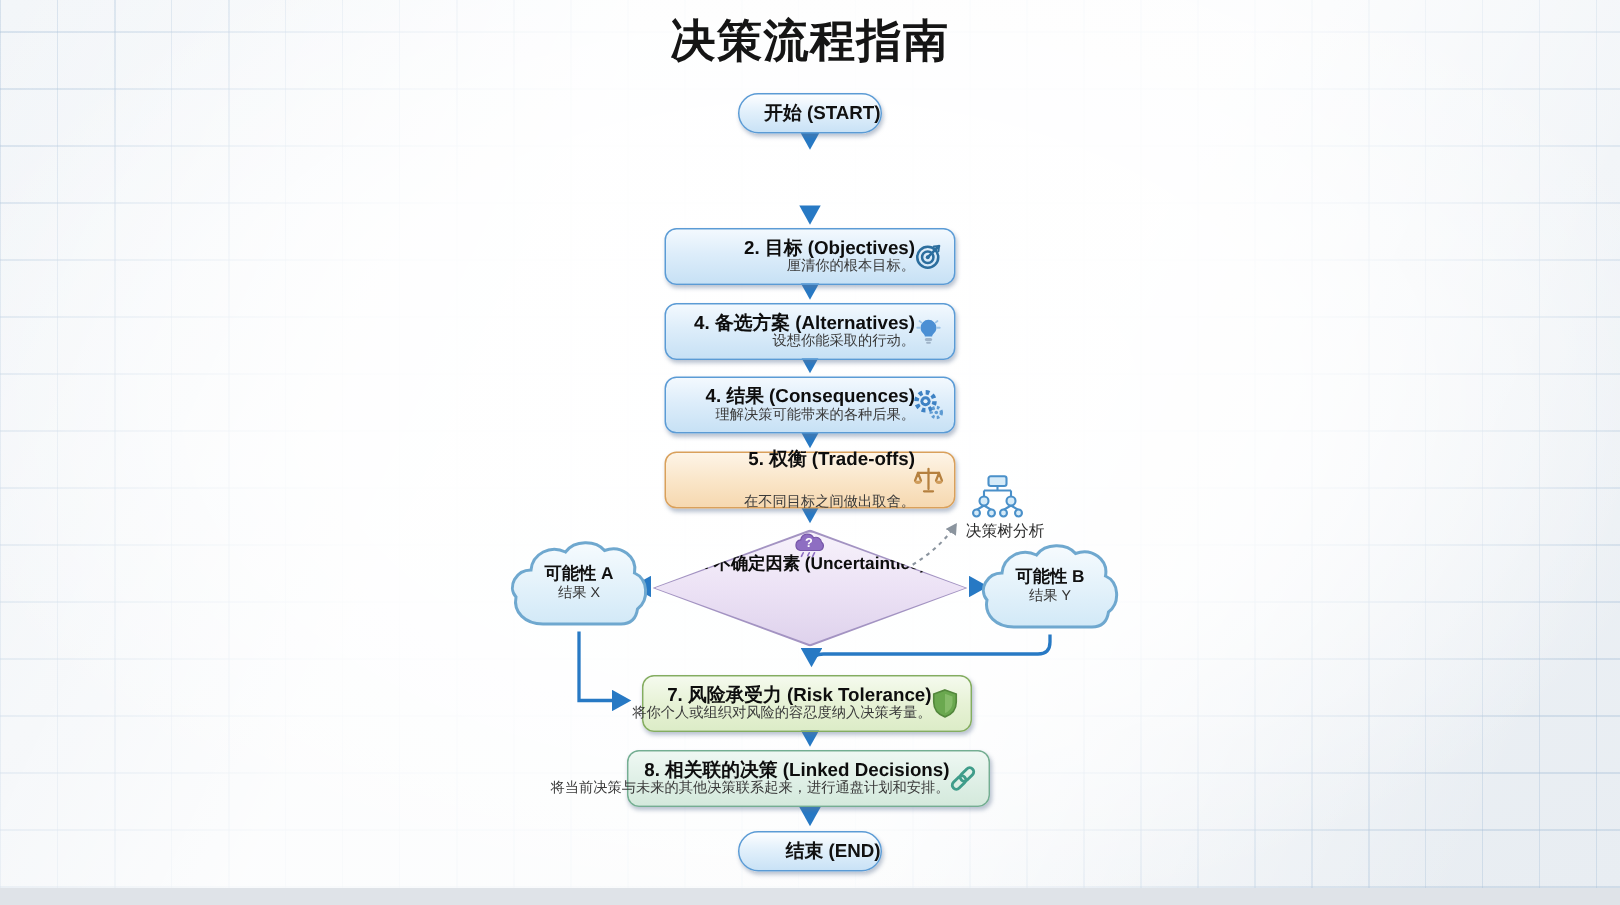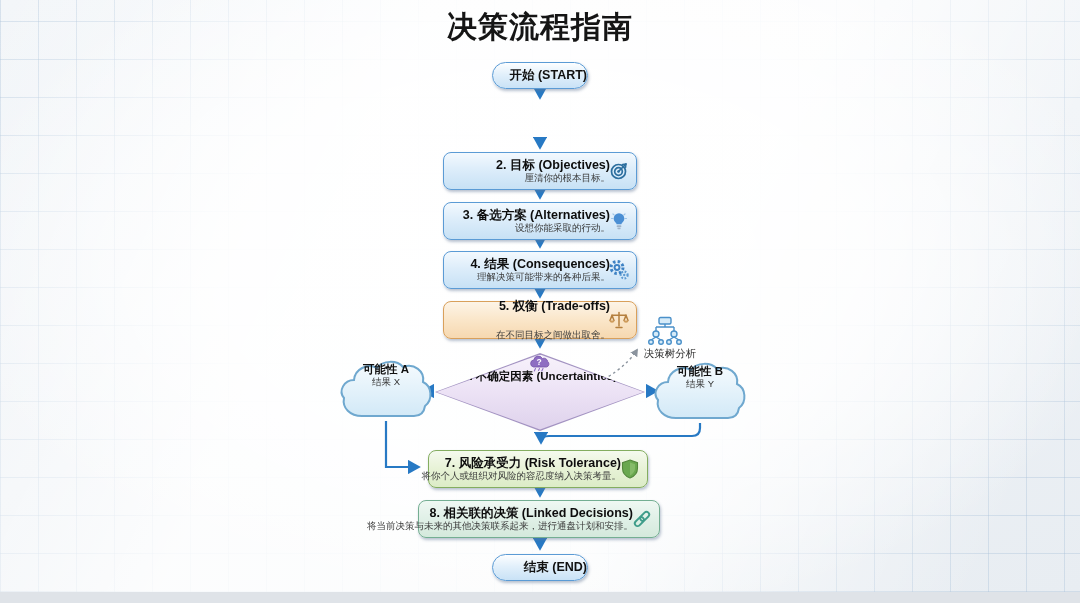--- a/index.html
+++ b/index.html
@@ -37,21 +37,21 @@
     filter:drop-shadow(1px 2px 2px rgba(100,120,150,.4));}
   .diamond-inner{position:absolute;left:1.5px;top:1.5px;right:1.5px;bottom:1.5px;
     clip-path:polygon(50% 0,100% 50%,50% 100%,0 50%);
     background:linear-gradient(180deg,#f7f2fb 0%,#ece2f5 50%,#ded2ec 100%);}
   .diamond-text{position:absolute;left:0;top:0;width:100%;height:100%;text-align:center;padding-top:17px;box-sizing:border-box;}
   .dt{font-size:11.5px;font-weight:bold;color:#0d0d0d;line-height:13px;}
   .ds{font-size:9px;color:#3a3a3a;line-height:10.5px;width:150px;margin:2px auto 0;}
   .storm{position:absolute;left:50%;top:1px;transform:translateX(-50%);}
   .cloud{position:absolute;width:100px;height:66px;z-index:2;text-align:center;}
   .cloud svg.shape{position:absolute;left:0;top:0;}
-  .cloud .ct{position:relative;margin-top:5px;font-size:11.5px;font-weight:bold;color:#111;line-height:13px;}
+  .cloud .ct{position:relative;margin-top:19px;font-size:11.5px;font-weight:bold;color:#111;line-height:13px;}
   .cloud .cs{position:relative;font-size:9.5px;color:#333;line-height:12px;}
   .treelabel{position:absolute;left:630px;top:347px;width:80px;text-align:center;font-size:10.5px;color:#2b2b2b;z-index:2;}
   .treeicon{position:absolute;left:646px;top:316px;z-index:2;}
   svg.wires{position:absolute;left:0;top:0;z-index:1;}
 </style>
 </head>
 <body>
 
 <div class="canvas">
 
@@ -98,21 +98,21 @@
     <svg class="bicon" width="20" height="20" viewBox="0 0 20 20">
       <circle cx="9.5" cy="10.5" r="7" fill="none" stroke="#2c6e9e" stroke-width="1.7"></circle>
       <circle cx="9.5" cy="10.5" r="3.8" fill="none" stroke="#2c6e9e" stroke-width="1.7"></circle>
       <circle cx="9.5" cy="10.5" r="1.3" fill="#2c6e9e"></circle>
       <line x1="9.5" y1="10.5" x2="17" y2="3" stroke="#2c6e9e" stroke-width="1.7" stroke-linecap="round"></line>
       <path d="M17 3 l-3.4 .4 M17 3 l-.4 3.4" stroke="#2c6e9e" stroke-width="1.4" stroke-linecap="round"></path>
     </svg>
   </div>
 
   <div class="node stepbox blue" style="left:443px;top:202px;width:194px;height:38px;">
-    <div class="bt">3. 备选方案 (Alternatives)</div>
+    <div class="bt">4. 备选方案 (Alternatives)</div>
     <div class="bs">设想你能采取的行动。</div>
     <svg class="bicon" width="20" height="20" viewBox="0 0 20 20">
       <path d="M10 2.2 a5.3 5.3 0 0 1 5.3 5.3 c0 2.1-1.1 3.2-2.1 4.2 -.5.5-.8 1-.8 1.6 h-4.8 c0-.6-.3-1.1-.8-1.6 -1-1-2.1-2.1-2.1-4.2 A5.3 5.3 0 0 1 10 2.2 z" fill="#4b8fd4"></path>
       <rect x="7.6" y="14.3" width="4.8" height="2" rx="1" fill="#9fb3c8"></rect>
       <rect x="8.4" y="16.8" width="3.2" height="1.4" rx=".7" fill="#9fb3c8"></rect>
       <path d="M2.5 7.5 h1.8 M15.7 7.5 h1.8 M4 3 l1.3 1.1 M16 3 l-1.3 1.1" stroke="#9dc4e8" stroke-width="1.2" stroke-linecap="round"></path>
     </svg>
   </div>
 
   <div class="node stepbox blue" style="left:443px;top:251px;width:194px;height:38px;">

